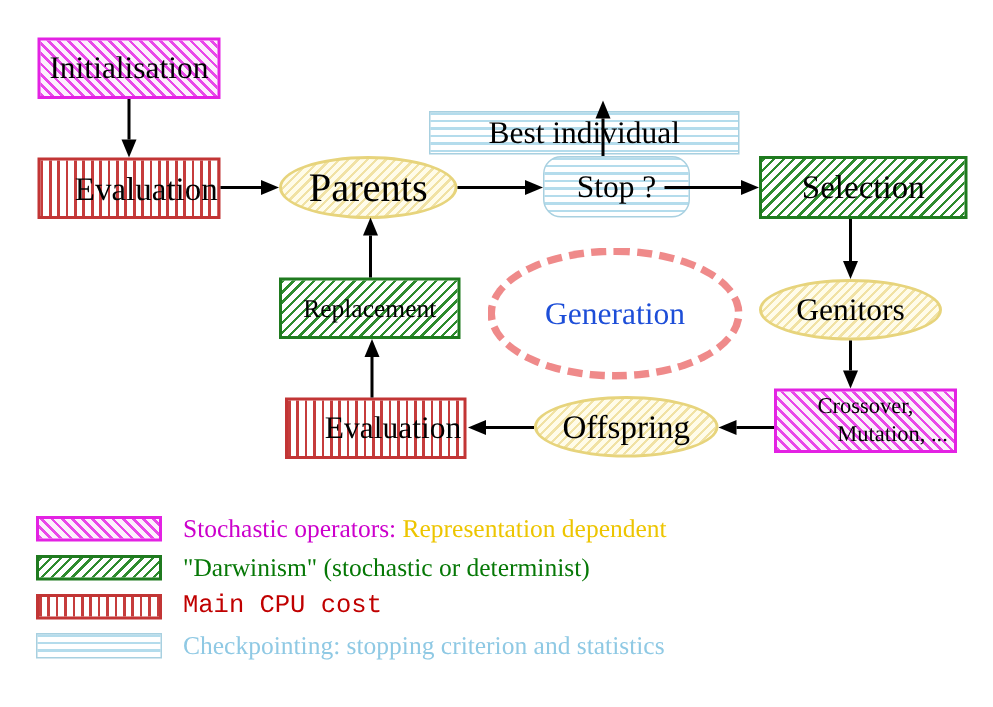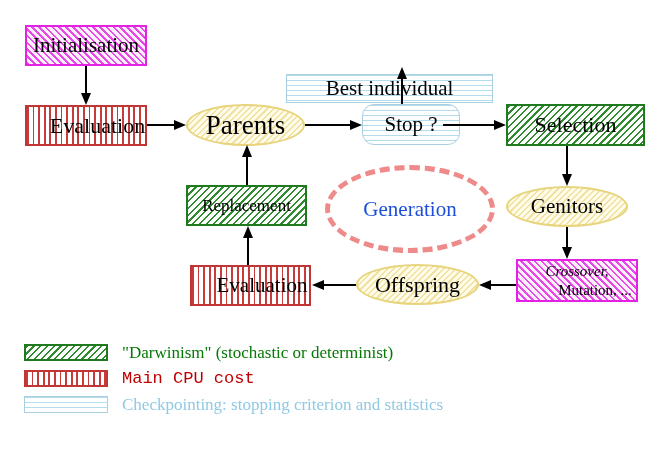--- a/index.html
+++ b/index.html
@@ -80,21 +80,21 @@
   <div class="generation">
     <span>Generation</span>
   </div>
 
   <div class="node hatch-yellow" style="left:506px;top:186px;width:122px;height:41px;font-size:21px;">
     <span>Genitors</span>
   </div>
 
   <div class="node hatch-magenta" style="left:516px;top:259px;width:122px;height:43px;font-size:15px;line-height:1.25;">
     <span>
-      <span style="display:block;font-style:italic;">Crossover,</span>
+      <span style="display:block;">Crossover,</span>
       <span style="display:block;margin-left:36px;">Mutation, ...</span>
     </span>
   </div>
 
   <div class="node stripes-red" style="left:190px;top:265px;width:121px;height:41px;font-size:21px;">
     <span>Evaluation</span>
   </div>
 
   <div class="node hatch-yellow" style="left:356px;top:264px;width:123px;height:41px;font-size:22px;">
     <span>Offspring</span>
@@ -107,20 +107,27 @@
   <div class="arr h head-right" style="left:443px;top:124px;width:51px;"></div>
   <div class="arr v head-down" style="left:566px;top:146px;height:28px;"></div>
   <div class="arr v head-down" style="left:566px;top:227px;height:20px;"></div>
   <div class="arr h head-left" style="left:491px;top:284px;width:25px;"></div>
   <div class="arr h head-left" style="left:324px;top:284px;width:32px;"></div>
   <div class="arr v head-up" style="left:247px;top:238px;height:27px;"></div>
   <div class="arr v head-up" style="left:246px;top:157px;height:28px;"></div>
 
   <div class="legend">
     <div class="legend-row">
+      <div class="swatch hatch-magenta"></div>
+      <div class="legend-text">
+        <span class="t-magenta">Stochastic operators:</span>
+        <span class="t-gold">Representation dependent</span>
+      </div>
+    </div>
+    <div class="legend-row">
       <div class="swatch hatch-green"></div>
       <div class="legend-text t-green">"Darwinism" (stochastic or determinist)</div>
     </div>
     <div class="legend-row">
       <div class="swatch stripes-red"></div>
       <div class="legend-text t-red">Main CPU cost</div>
     </div>
     <div class="legend-row">
       <div class="swatch stripes-cyan"></div>
       <div class="legend-text t-blue">Checkpointing: stopping criterion and statistics</div>

